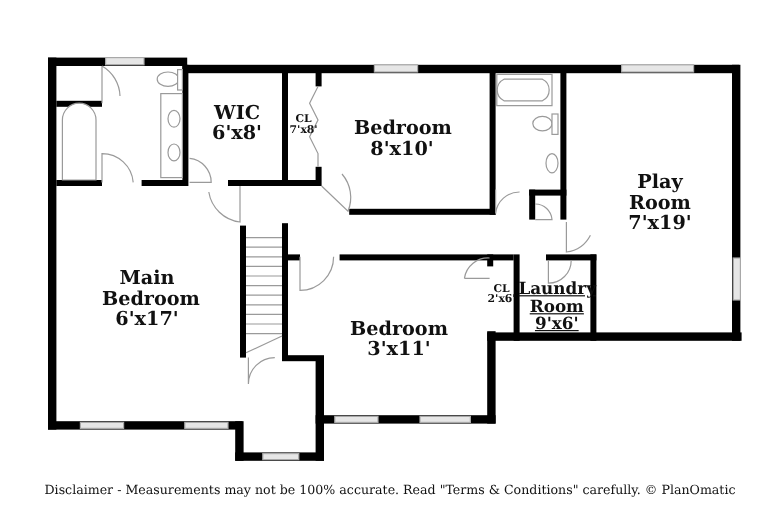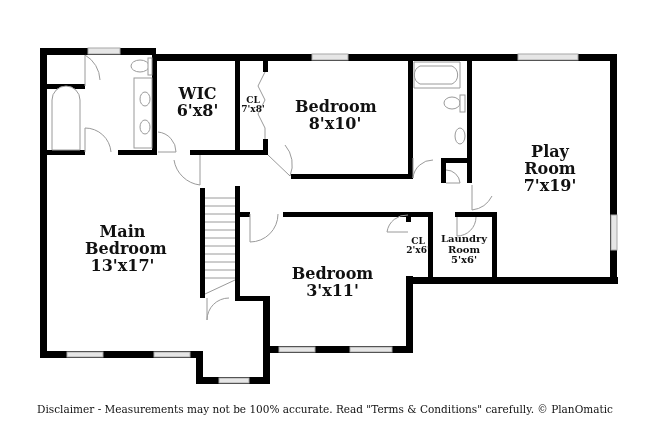--- a/index.html
+++ b/index.html
@@ -1,21 +1,21 @@
 <!DOCTYPE html>
 <html><head>
 <meta charset="utf-8">
 <style>
   html, body { margin:0; padding:0; background:#ffffff; }
   body { width:650px; height:434px; position:relative; overflow:hidden; font-family:"DejaVu Serif","Liberation Serif",serif; }
   #plan { position:absolute; left:0; top:0; width:650px; height:434px; }
   .label { position:absolute; text-align:center; font-family:"DejaVu Serif","Liberation Serif",serif; font-weight:bold; color:#111; line-height:1.05; }
   .label span { display:block; }
   .lg { font-size:16px; }
-  .sm { font-size:10px; }
+  .sm { font-size:14px;text-decoration:underline; }
   .xs { font-size:9px; }
   #disclaimer { position:absolute; left:0; width:650px; top:403px; text-align:center; font-family:"DejaVu Serif","Liberation Serif",serif; font-size:10.5px; color:#111; white-space:nowrap; }
 </style>
 </head>
 <body>
 
 <svg id="plan" viewBox="0 0 650 434" xmlns="http://www.w3.org/2000/svg">
 
   <g fill="#000">
 
@@ -172,32 +172,32 @@
 
 <div class="label lg" style="left:515px;top:144px;width:70px;">
   <span>Play</span>
   <span>Room</span>
   <span>7'x19'</span>
 </div>
 
 <div class="label lg" style="left:85px;top:224px;width:75px;">
   <span>Main</span>
   <span>Bedroom</span>
-  <span>13'x17'</span>
+  <span>6'x17'</span>
 </div>
 
 <div class="label xs" style="left:404px;top:237px;width:28px;">
   <span>CL</span>
   <span>2'x6'</span>
 </div>
 
 <div class="label sm" style="left:432px;top:234px;width:64px;">
   <span>Laundry</span>
   <span>Room</span>
-  <span>5'x6'</span>
+  <span>9'x6'</span>
 </div>
 
 <div class="label lg" style="left:290px;top:266px;width:85px;">
   <span>Bedroom</span>
   <span>3'x11'</span>
 </div>
 
 <div id="disclaimer">Disclaimer - Measurements may not be 100% accurate. Read "Terms &amp; Conditions" carefully. © PlanOmatic</div>
 
 </body></html>

